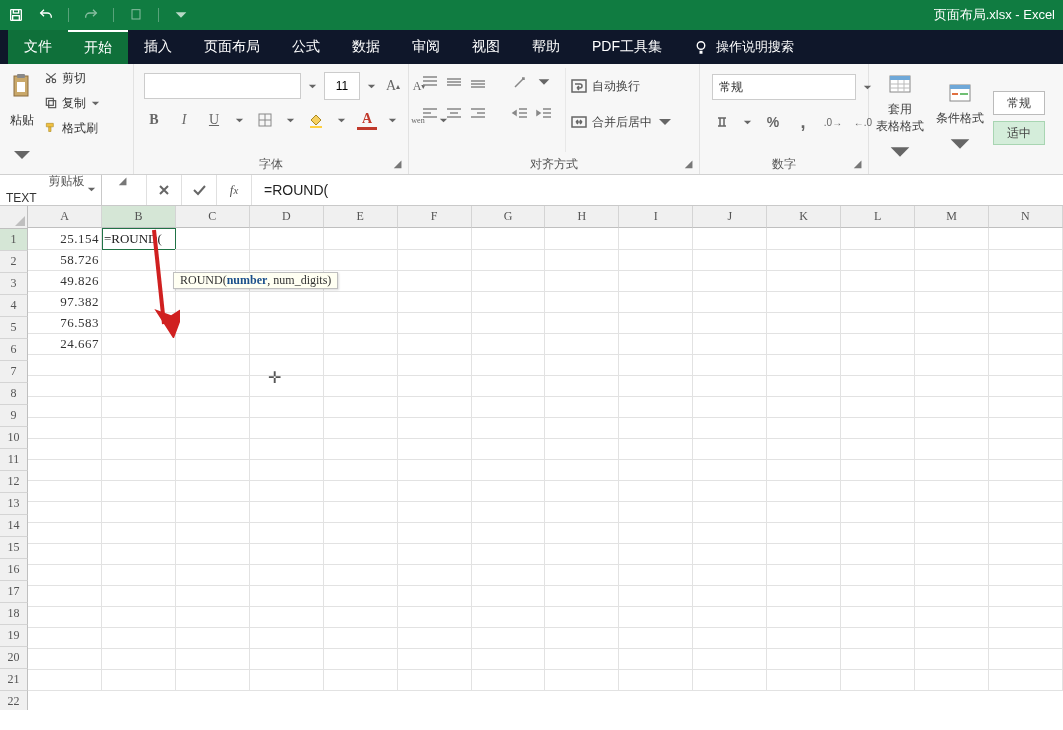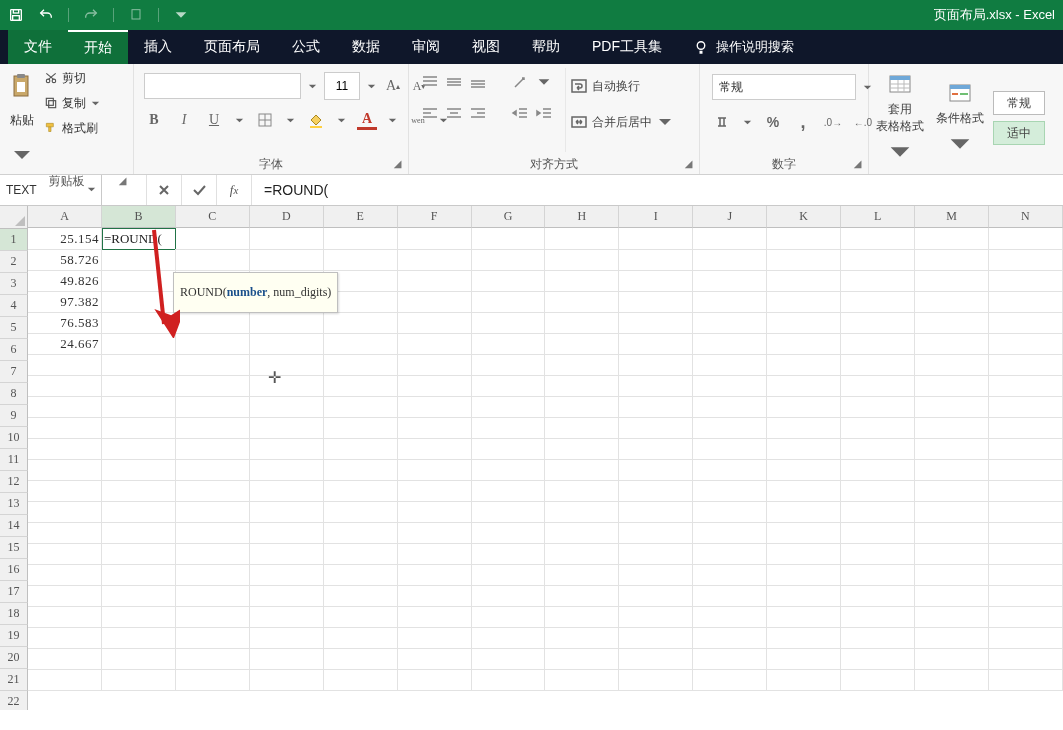--- a/index.html
+++ b/index.html
@@ -34,39 +34,39 @@
   .align-grid .row{display:flex;gap:6px;}
   .align-grid svg{width:18px;height:16px;}
   .wrap-item{display:flex;align-items:center;gap:4px;height:24px;font-size:12px;color:#444;}
   .wrap-item svg{width:18px;height:18px;}
   .num-format{width:130px;height:24px;border:1px solid #ccc;background:#fff;font-size:12px;padding:0 6px;display:flex;align-items:center;}
   .bigbtn{display:flex;flex-direction:column;align-items:center;justify-content:center;font-size:12px;width:54px;color:#444;gap:3px;}
   .bigbtn svg{width:28px;height:28px;}
   .style-pill{width:50px;height:22px;border:1px solid #bbb;background:#fff;display:flex;align-items:center;justify-content:center;font-size:12px;color:#444;}
   .style-pill.green{background:#d4edda;border-color:#a8d5b2;}
   .formula-bar{height:30px;background:#fff;border-bottom:1px solid #c9c9c9;display:flex;align-items:stretch;}
-  .name-box{width:95px;border-right:1px solid #c9c9c9;display:flex;align-items:center;padding-left:6px;font-size:12px;position:relative;}
+  .name-box{width:95px;border-right:1px solid #c9c9c9;display:flex;align-items:flex-end;padding-left:6px;font-size:12px;position:relative;}
   .name-box .caret{position:absolute;right:4px;top:9px;}
   .fb-btn{width:34px;display:flex;align-items:center;justify-content:center;border-right:1px solid #e0e0e0;}
   .fb-input{flex:1;display:flex;align-items:center;padding-left:12px;font-size:14px;color:#222;}
   .sheet{display:flex;height:504px;overflow:hidden;position:relative;}
   .corner{width:27px;height:22px;border-right:1px solid #bfbfbf;border-bottom:1px solid #bfbfbf;background:#f0f0f0;display:flex;align-items:flex-end;justify-content:flex-end;}
   .corner svg{width:10px;height:10px;margin:0 2px 2px 0;}
   .col-head{height:22px;display:flex;}
   .ch{width:76px;border-right:1px solid #d4d4d4;border-bottom:1px solid #bfbfbf;background:#f0f0f0;display:flex;align-items:center;justify-content:center;font-size:12px;color:#555;font-family:"Times New Roman",serif;}
   .ch.sel{background:#d5e6d6;}
   .row-head{width:27px;border-right:1px solid #bfbfbf;border-bottom:1px solid #d4d4d4;background:#f0f0f0;display:flex;align-items:center;justify-content:center;font-size:12px;color:#555;font-family:"Times New Roman",serif;}
   .row-head.sel{background:#d5e6d6;}
   .cell{width:76px;height:21px;border-right:1px solid #e2e2e2;border-bottom:1px solid #e2e2e2;font-size:13px;font-family:"Times New Roman",serif;display:flex;align-items:center;padding:0 2px;}
   .cell.num{justify-content:flex-end;letter-spacing:.5px;}
   .cell.active{outline:1.5px solid #217346;outline-offset:-1px;}
   .cell.formula{justify-content:flex-start;color:#222;}
   .grid-rows{display:flex;flex-direction:column;}
   .grid-row{display:flex;height:21px;}
-  .tooltip{position:absolute;left:145px;top:44px;background:#fffff2;border:1px solid #bfbfbf;font-size:12px;padding:12px 6px;font-family:"Times New Roman",serif;box-shadow:1px 1px 2px rgba(0,0,0,.15);}
+  .tooltip{position:absolute;left:145px;top:44px;background:#fffff2;border:1px solid #bfbfbf;font-size:12px;padding:0 6px;font-family:"Times New Roman",serif;box-shadow:1px 1px 2px rgba(0,0,0,.15);}
   .tooltip .kw{font-weight:bold;color:#1a4f8b;}
   .arrow{position:absolute;left:122px;top:0px;pointer-events:none;}
   .cursor-plus{position:absolute;left:240px;top:140px;font-size:16px;color:#555;pointer-events:none;}
 </style>
 </head>
 <body>
 
 <div class="title-bar">
   <div class="qat">
     <span>

